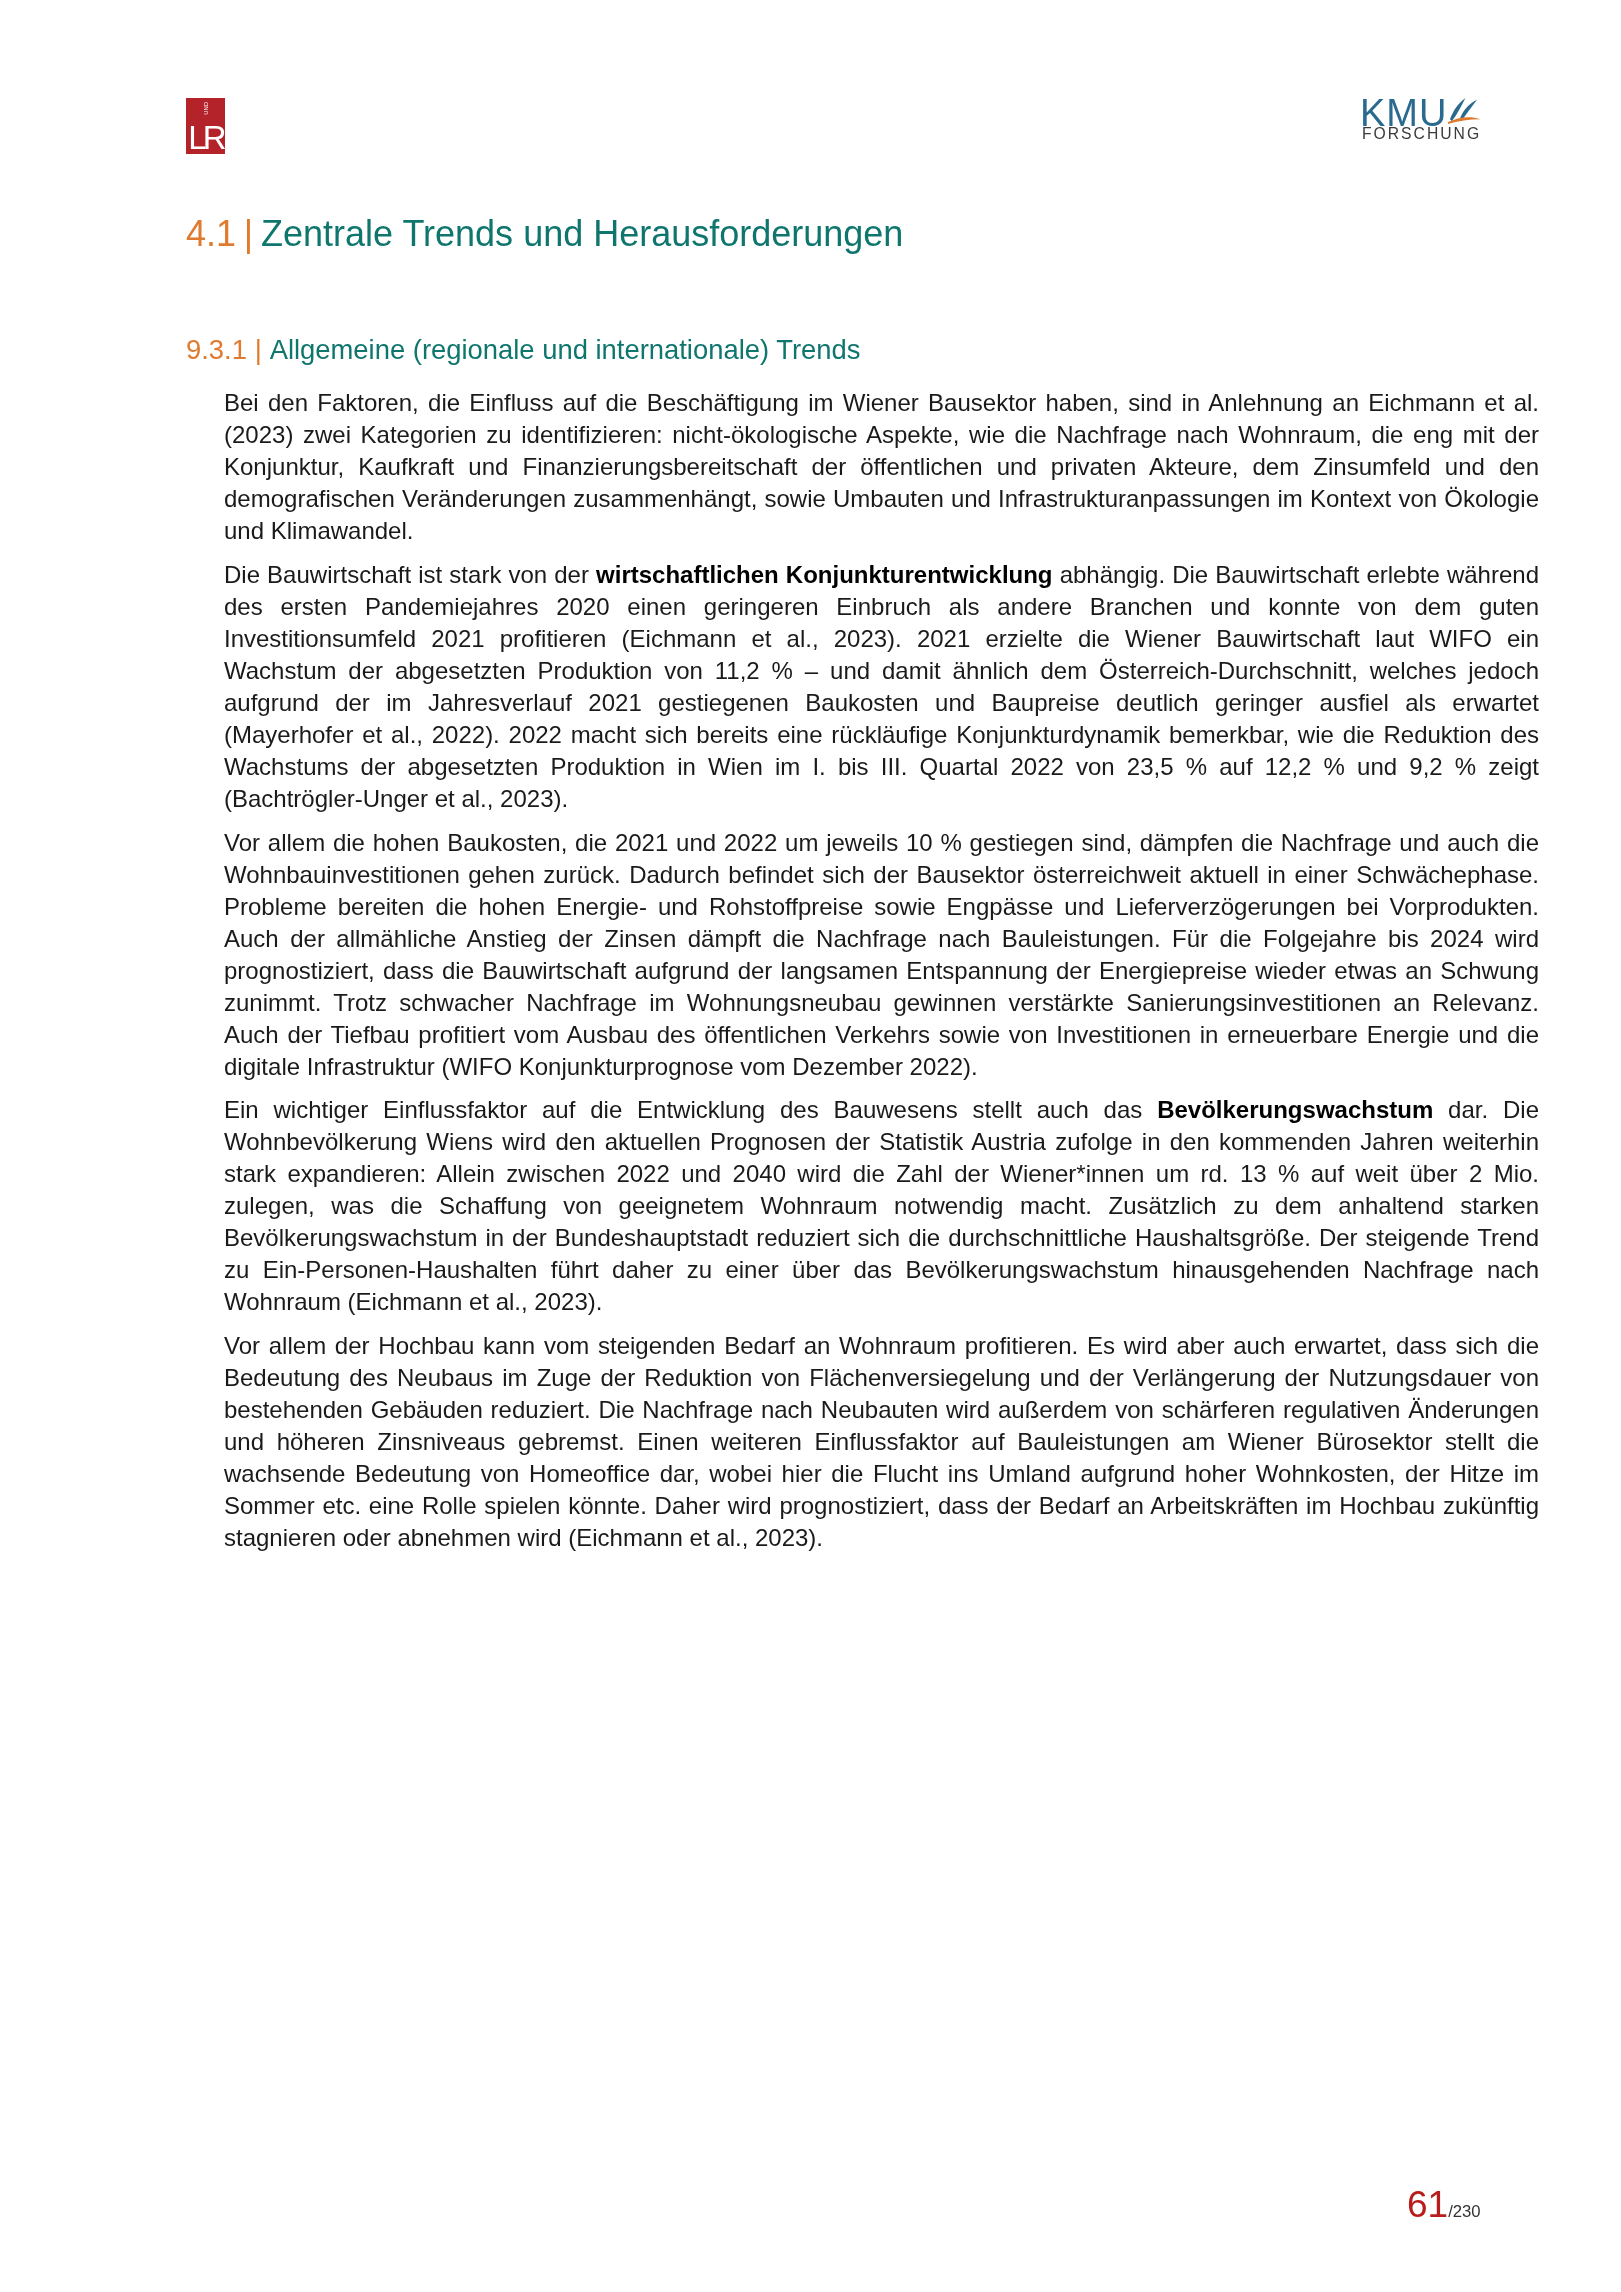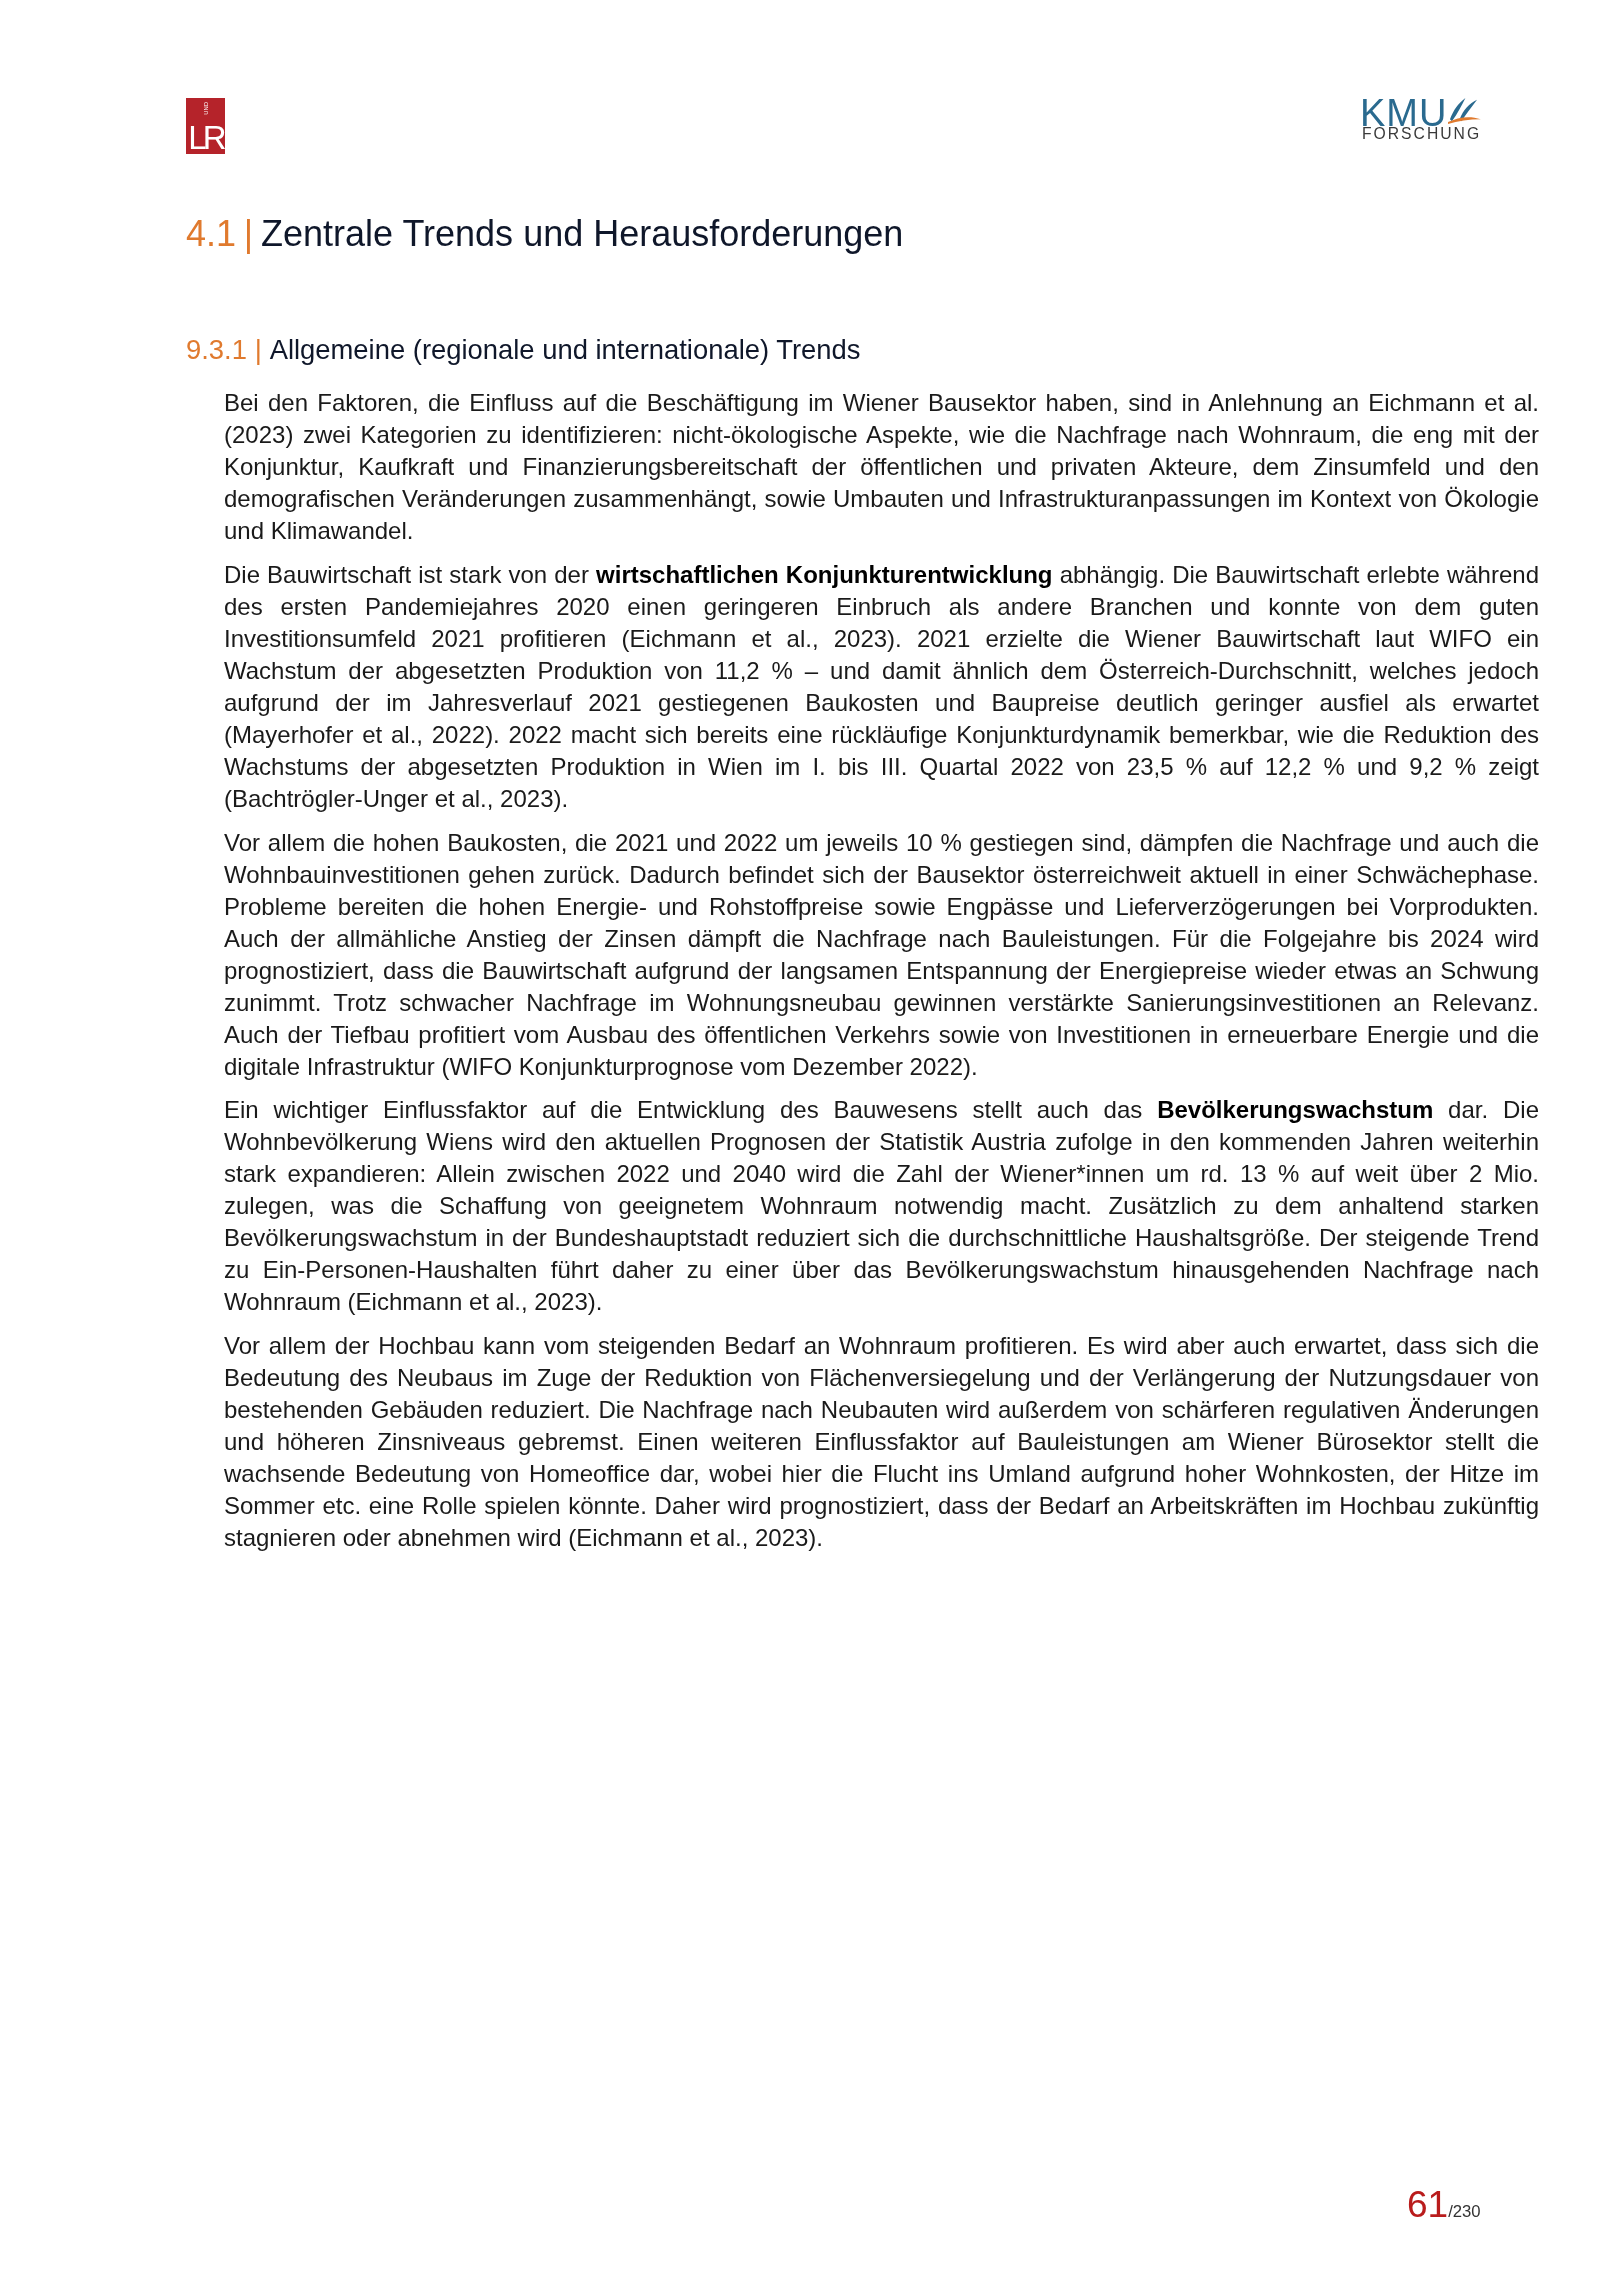--- a/index.html
+++ b/index.html
@@ -13,21 +13,21 @@
 
   .logo-kmu { position: absolute; left: 1360px; top: 92px; width: 127px; height: 63px; }
   .logo-kmu .kmu { position: absolute; left: 0; top: 0; font-size: 38px; color: #2a6a8f; letter-spacing: 1px; font-family: "Liberation Sans", sans-serif; }
   .logo-kmu .forschung { position: absolute; left: 2px; top: 33px; font-size: 15.7px; color: #3a3a3a; letter-spacing: 2px; font-family: "Liberation Sans", sans-serif; }
   .logo-kmu svg { position: absolute; left: 84px; top: 3.9px; }
 
   .h1 { position: absolute; left: 186px; top: 210px; font-size: 36px; line-height: 47px; white-space: nowrap; }
   .h2 { position: absolute; left: 186px; top: 331px; font-size: 27.4px; line-height: 37px; white-space: nowrap; text-align: center; }
   .num { color: #e07a2e; }
   .sep { color: #e07a2e; margin: 0 7.8px; }
-  .title { color: #0f172a; margin-top: 44px; }
+  .title { color: #0f766e; margin-top: 44px; }
 
   .body { position: absolute; left: 186px; top: 387px; width: 1315px; font-size: 24px; line-height: 32px; color: #1a1a1a; margin-left: 38px; }
   .body p { margin: 0 0 11.8px 0; text-align: justify; hyphens: manual; }
   .body b { font-weight: bold; color: #000; }
 
   .pagenum { position: absolute; left: 1407px; top: 2184px; white-space: nowrap; }
   .pagenum .cur { font-size: 37px; color: #b91c1c; }
   .pagenum .tot { font-size: 16.7px; color: #333; }
 </style>
 </head>

